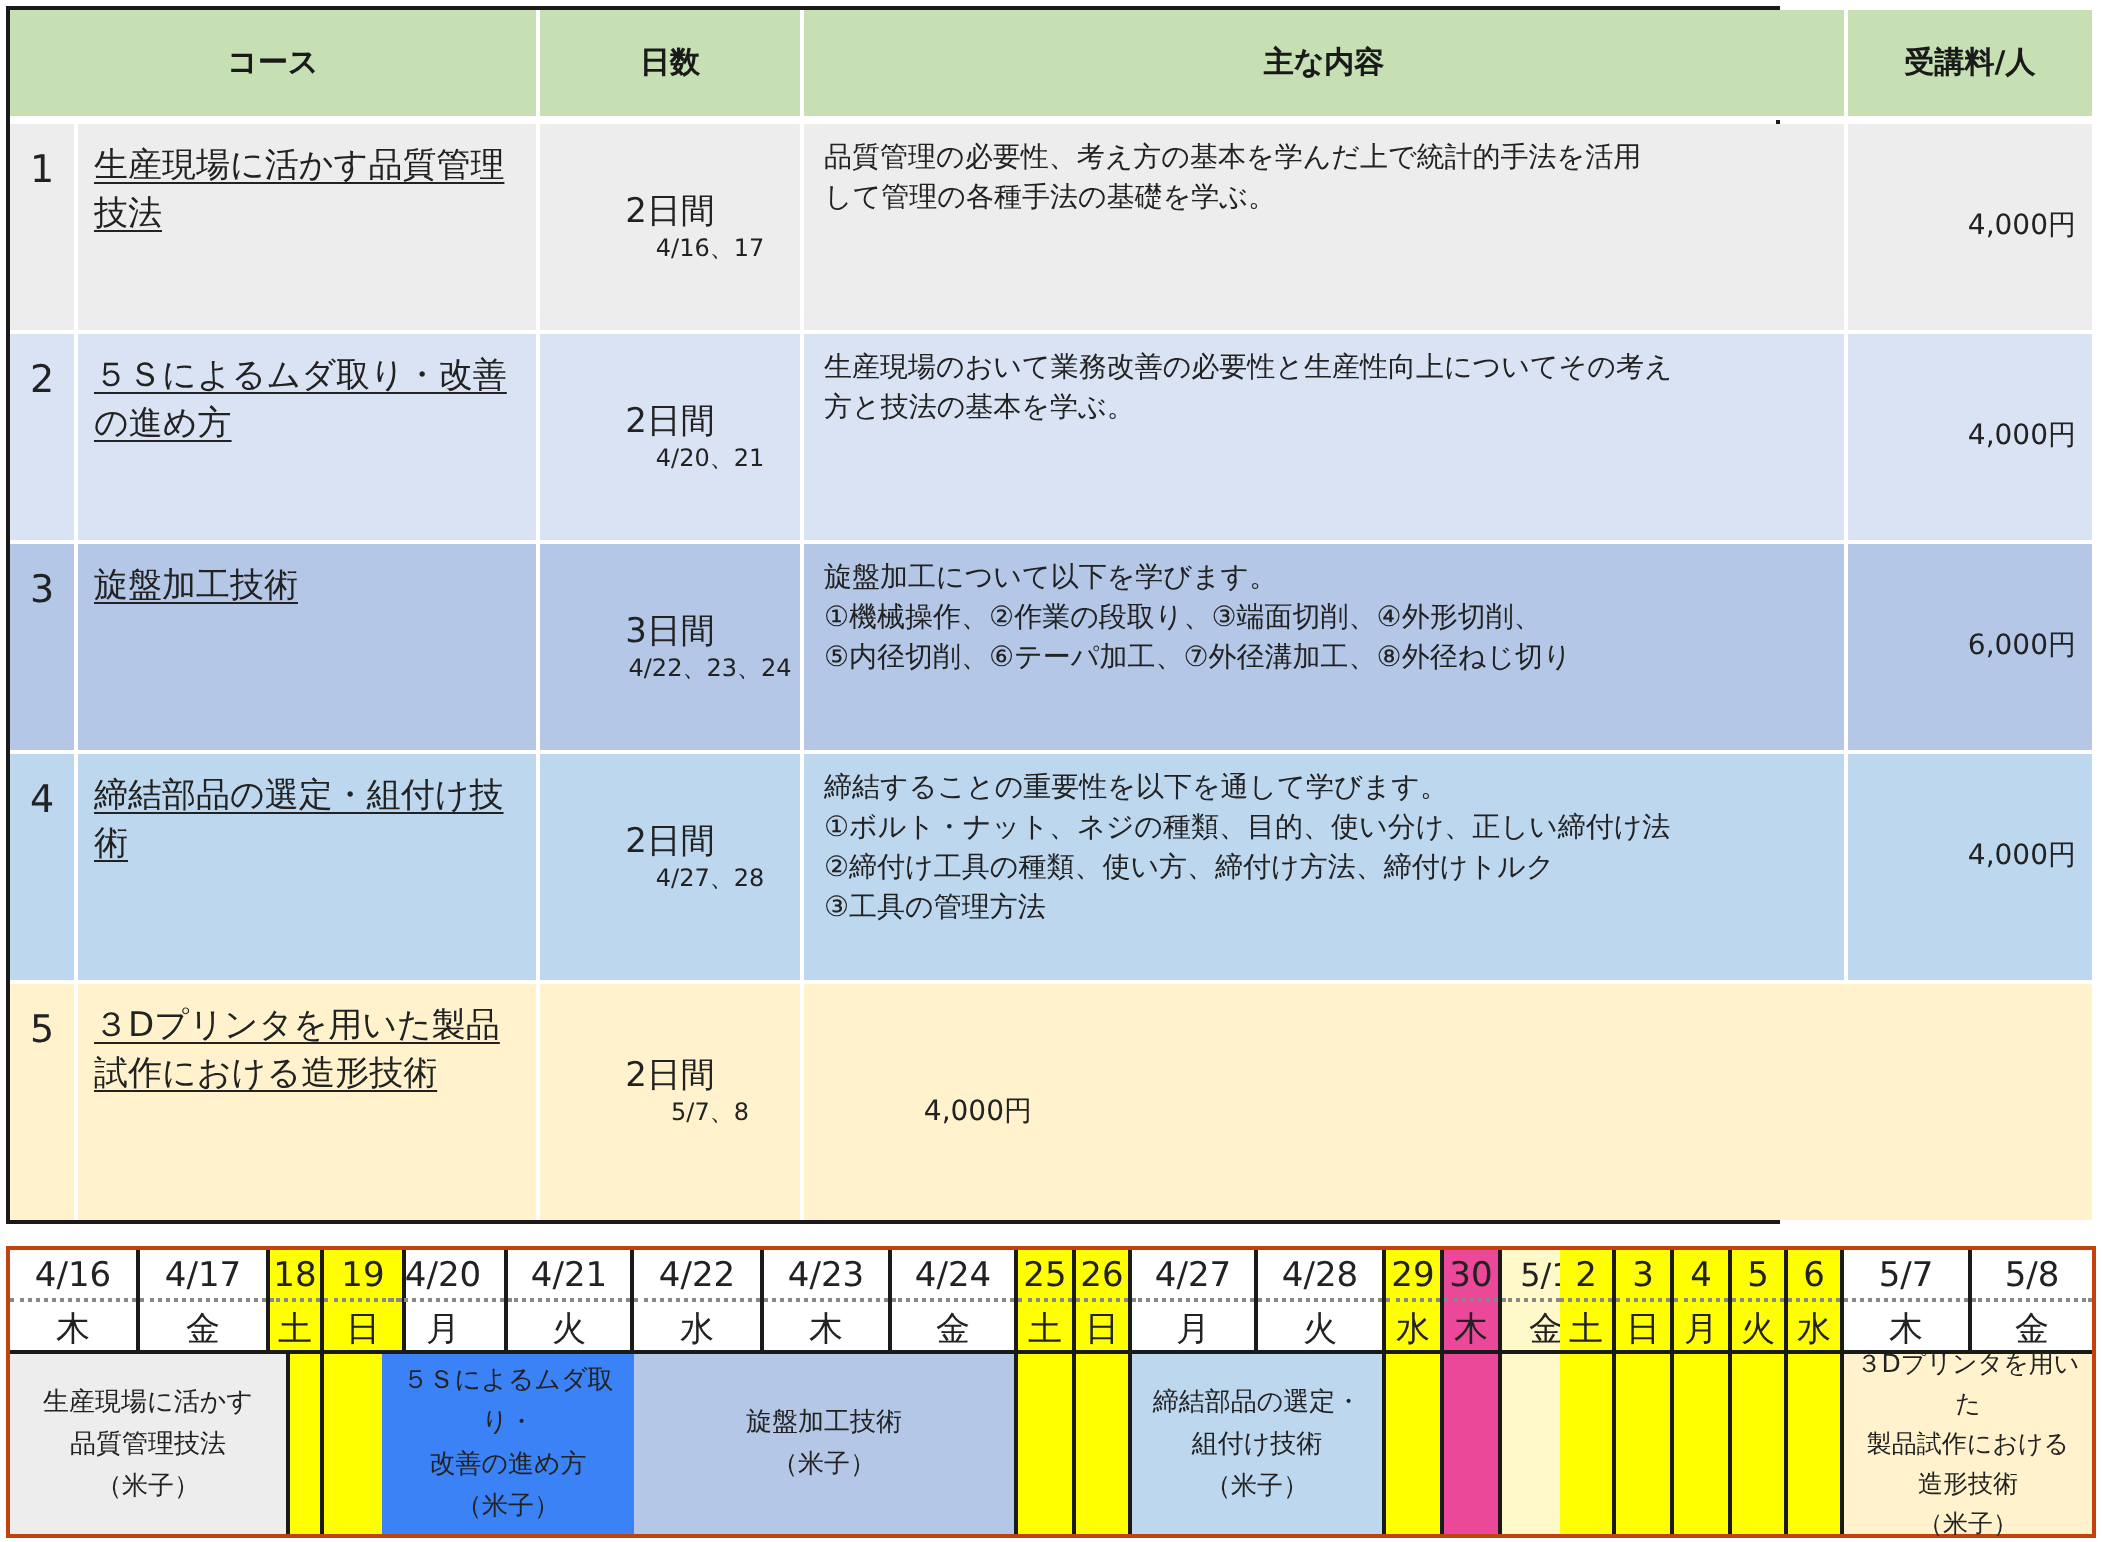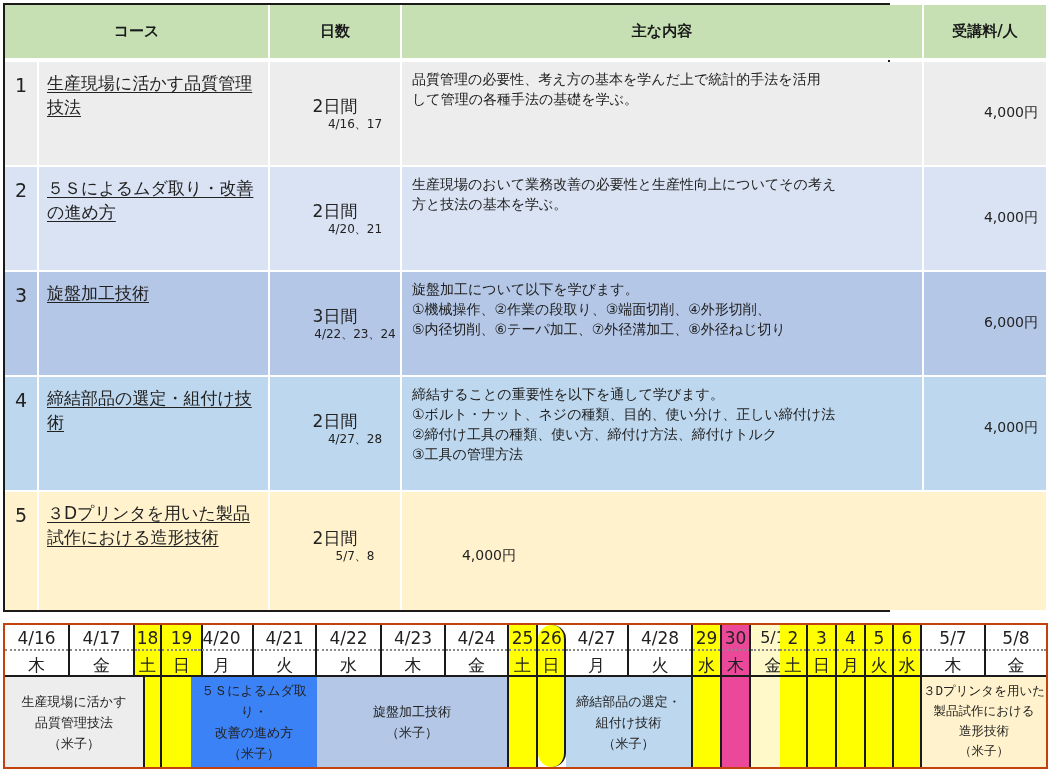--- a/index.html
+++ b/index.html
@@ -202,21 +202,21 @@
     <div class="cal-wd">木</div>
   </div>
   <div class="cal-col" style="left:441px;width:63px;">
     <div class="cal-date">4/24</div>
     <div class="cal-wd">金</div>
   </div>
   <div class="cal-col" style="left:504px;width:29px;background:#ffff00;">
     <div class="cal-date">25</div>
     <div class="cal-wd">土</div>
   </div>
-  <div class="cal-col" style="left:533px;width:28px;background:#ffff00;border-radius:14px;">
+  <div class="cal-col" style="left:533px;width:28px;background:#ffff00;">
     <div class="cal-date">26</div>
     <div class="cal-wd">日</div>
   </div>
   <div class="cal-col" style="left:561px;width:63px;">
     <div class="cal-date">4/27</div>
     <div class="cal-wd">月</div>
   </div>
   <div class="cal-col" style="left:624px;width:64px;">
     <div class="cal-date">4/28</div>
     <div class="cal-wd">火</div>
@@ -266,17 +266,17 @@
 品質管理技法
 （米子）</div>
   <div class="cal-event" style="left:186px;width:128px;background:#3b82f6;">５Ｓによるムダ取り・
 改善の進め方
 （米子）</div>
   <div class="cal-event" style="left:312px;width:192px;background:#b4c7e7;">旋盤加工技術
 （米子）</div>
   <div class="cal-event" style="left:561px;width:127px;background:#bdd7ee;">締結部品の選定・
 組付け技術
 （米子）</div>
-  <div class="cal-event" style="left:917px;width:124px;background:#fff2cc;border-right:none;font-size:12.5px;line-height:20px;font-family:Liberation Mono, monospace;">３Dプリンタを用いた
+  <div class="cal-event" style="left:917px;width:124px;background:#fff2cc;border-right:none;font-size:12.5px;line-height:20px;">３Dプリンタを用いた
 製品試作における
 造形技術
 （米子）</div>
 </div>
 
 </body></html>

